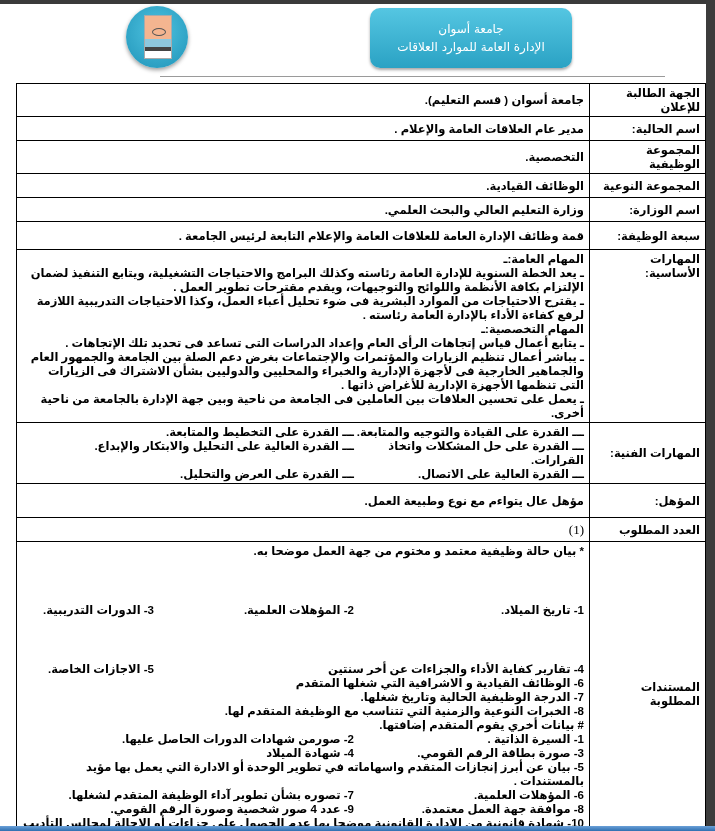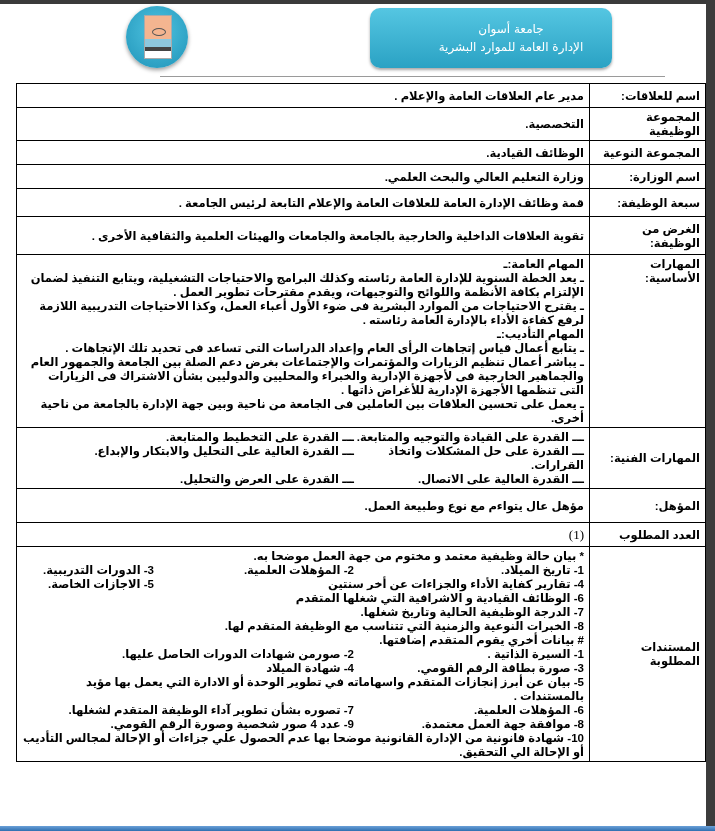--- a/index.html
+++ b/index.html
@@ -16,21 +16,21 @@
     }
     .rightbar { position: absolute; left: 706px; top: 0; width: 9px; height: 831px; background: #3c3c3c; }
     .bottombar { position: absolute; left: 0; top: 826px; width: 715px; height: 5px; background: linear-gradient(#6aa0d8, #2f6fb0); }
 
     .header-banner {
       position: absolute; left: 370px; top: 4px; width: 202px; height: 60px;
       border-radius: 10px;
       background: linear-gradient(#55c6e2, #2aa2c4);
       box-shadow: 0 2px 3px rgba(0,0,0,0.35);
       color: #fff; text-align: center; font-size: 12px; line-height: 18px;
-      display: flex; flex-direction: column; justify-content: center; padding-left: 40px;
+      display: flex; flex-direction: column; justify-content: center;
     }
     .logo {
       position: absolute; left: 113px; top: 5px; width: 86px; height: 86px;
       border-radius: 50%;
       background: radial-gradient(circle at 50% 40%, #4fc3e0, #1f93b8);
       box-shadow: 0 2px 4px rgba(0,0,0,0.4);
       top: 2px; height: 62px; width: 62px; left: 126px;
     }
     .logo-inner {
       position: absolute; left: 18px; top: 9px; width: 26px; height: 42px;
@@ -47,78 +47,78 @@
       border-collapse: collapse; direction: rtl;
       font-family: "Liberation Sans", "DejaVu Sans", sans-serif;
       font-size: 11.5px; font-weight: bold; color: #000;
     }
     table.doc td { border: 1px solid #000; padding: 2px 5px; vertical-align: middle; line-height: 14px; }
     td.label { width: 105px; }
     td.val { text-align: right; }
     .tall { vertical-align: top !important; text-align: right; }
     .line { display: block; }
     .tri { display: flex; justify-content: flex-start; }
-    .tri span { display: inline-block; }
+    .tri span { display: inline-block; margin-top: 45px; }
     .c1 { width: 230px; }
     .c2 { width: 200px; }
     .pair { display: flex; }
     .pair .a { width: 230px; text-align: right; }
     .num { font-family: "Liberation Serif", serif; font-size: 13px; font-weight: normal; }
   </style>
 </head>
 <body>
 
 <div class="topbar"></div>
 <div class="page">
   <div class="logo">
     <div class="logo-inner">
       <div class="logo-eye"></div>
       <div class="logo-gear"></div>
     </div>
   </div>
   <div class="header-banner">
     <span>جامعة أسوان</span>
-    <span>الإدارة العامة للموارد البشرية</span>
+    <span>الإدارة العامة للموارد العلاقات</span>
   </div>
   <div class="hline"></div>
 
   <table class="doc">
     <tbody>
       <tr style="height:24px">
-        <td class="label">اسم للعلاقات:</td>
+        <td class="label">الجهة الطالبة للإعلان</td>
+        <td class="val">جامعة أسوان ( قسم التعليم).</td>
+      </tr>
+      <tr style="height:24px">
+        <td class="label">اسم الحالية:</td>
         <td class="val">مدير عام العلاقات العامة والإعلام .</td>
       </tr>
       <tr style="height:24px">
         <td class="label">المجموعة الوظيفية</td>
         <td class="val">التخصصية.</td>
       </tr>
       <tr style="height:24px">
         <td class="label">المجموعة النوعية</td>
         <td class="val">الوظائف القيادية.</td>
       </tr>
       <tr style="height:24px">
         <td class="label">اسم الوزارة:</td>
         <td class="val">وزارة التعليم العالي والبحث العلمي.</td>
       </tr>
       <tr style="height:28px">
         <td class="label">سبعة الوظيفة:</td>
         <td class="val">قمة وظائف الإدارة العامة للعلاقات العامة والإعلام التابعة لرئيس الجامعة .</td>
       </tr>
-      <tr style="height:38px">
-        <td class="label">الغرض من الوظيفة:</td>
-        <td class="val">تقوية العلاقات الداخلية والخارجية بالجامعة والجامعات والهيئات العلمية والثقافية الأخرى .</td>
-      </tr>
 
       <tr>
         <td class="label tall">المهارات الأساسية:</td>
         <td class="val tall">
           <span class="line">المهام العامة:ـ</span>
           <span class="line">ـ يعد الخطة السنوية للإدارة العامة رئاسته وكذلك البرامج والاحتياجات التشغيلية، ويتابع التنفيذ لضمان الإلتزام بكافة الأنظمة واللوائح والتوجيهات، ويقدم مقترحات تطوير العمل .</span>
-          <span class="line">ـ يقترح الاحتياجات من الموارد البشرية فى ضوء الأول أعباء العمل، وكذا الاحتياجات التدريبية اللازمة لرفع كفاءة الأداء بالإدارة العامة رئاسته .</span>
-          <span class="line">المهام التأديب:ـ</span>
+          <span class="line">ـ يقترح الاحتياجات من الموارد البشرية فى ضوء تحليل أعباء العمل، وكذا الاحتياجات التدريبية اللازمة لرفع كفاءة الأداء بالإدارة العامة رئاسته .</span>
+          <span class="line">المهام التخصصية:ـ</span>
           <span class="line">ـ يتابع أعمال قياس إتجاهات الرأى العام وإعداد الدراسات التى تساعد فى تحديد تلك الإتجاهات .</span>
           <span class="line">ـ يباشر أعمال تنظيم الزيارات والمؤتمرات والإجتماعات بغرض دعم الصلة بين الجامعة والجمهور العام والجماهير الخارجية فى لأجهزة الإدارية والخبراء والمحليين والدوليين بشأن الاشتراك فى الزيارات التى تنظمها الأجهزة الإدارية للأغراض ذاتها .</span>
           <span class="line">ـ يعمل على تحسين العلاقات بين العاملين فى الجامعة من ناحية وبين جهة الإدارة بالجامعة من ناحية أخرى.</span>
         </td>
       </tr>
 
       <tr>
         <td class="label">المهارات الفنية:</td>
         <td class="val">
           <div class="pair">

